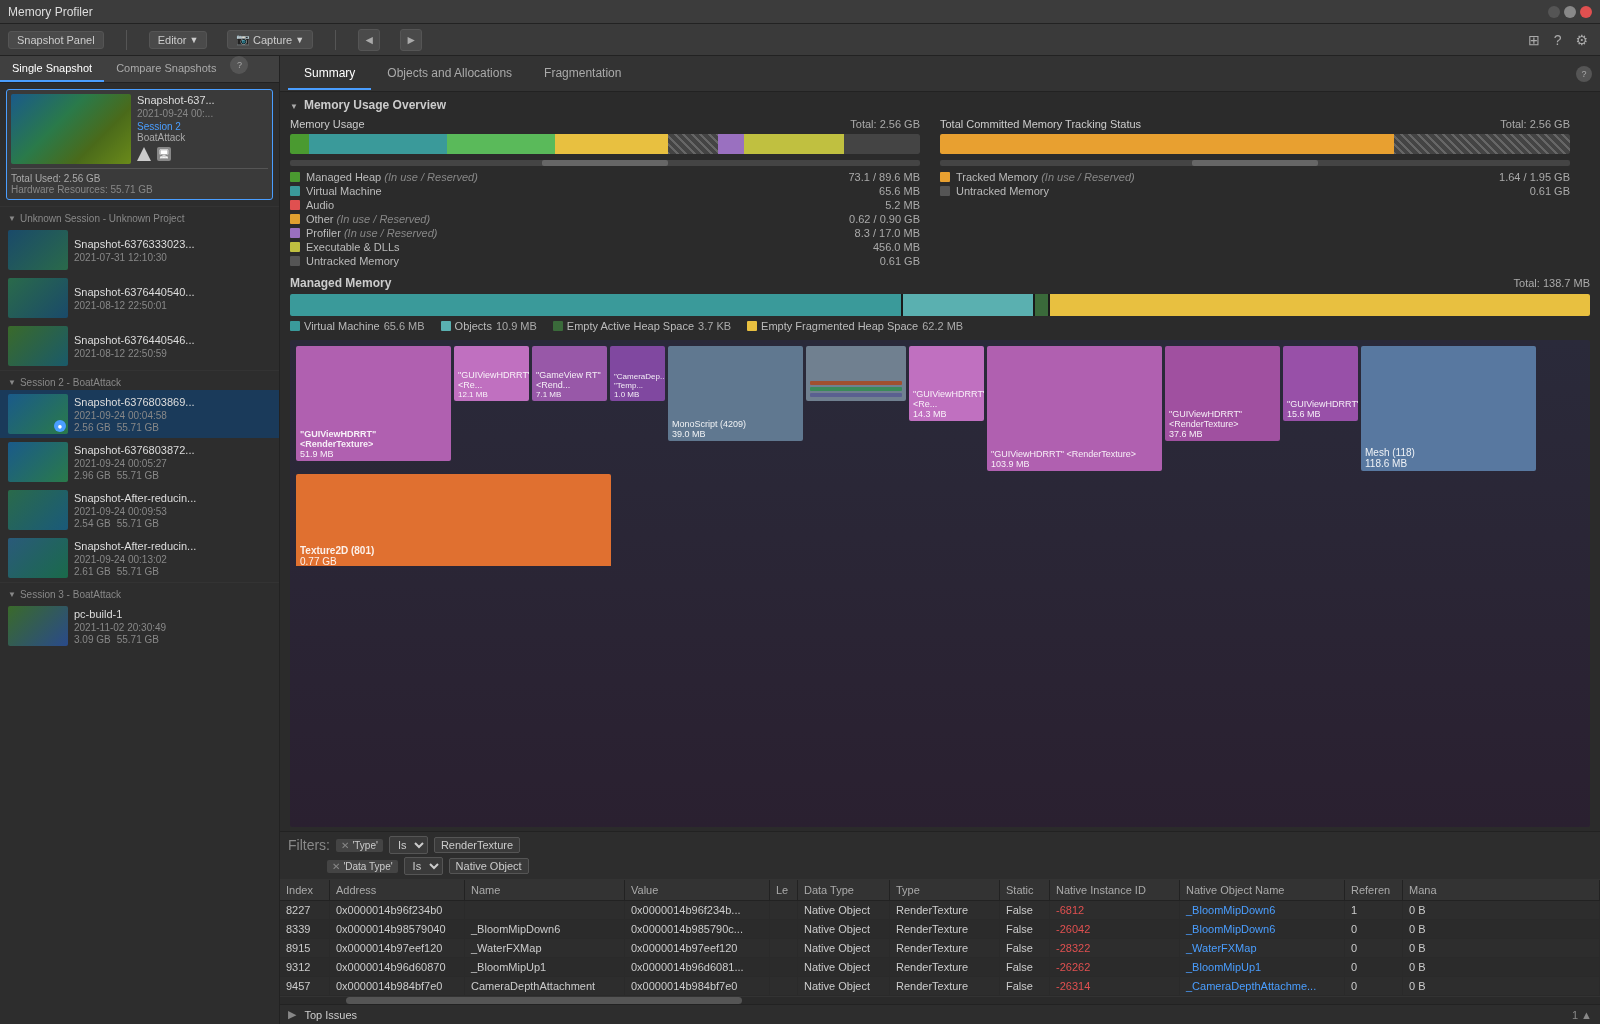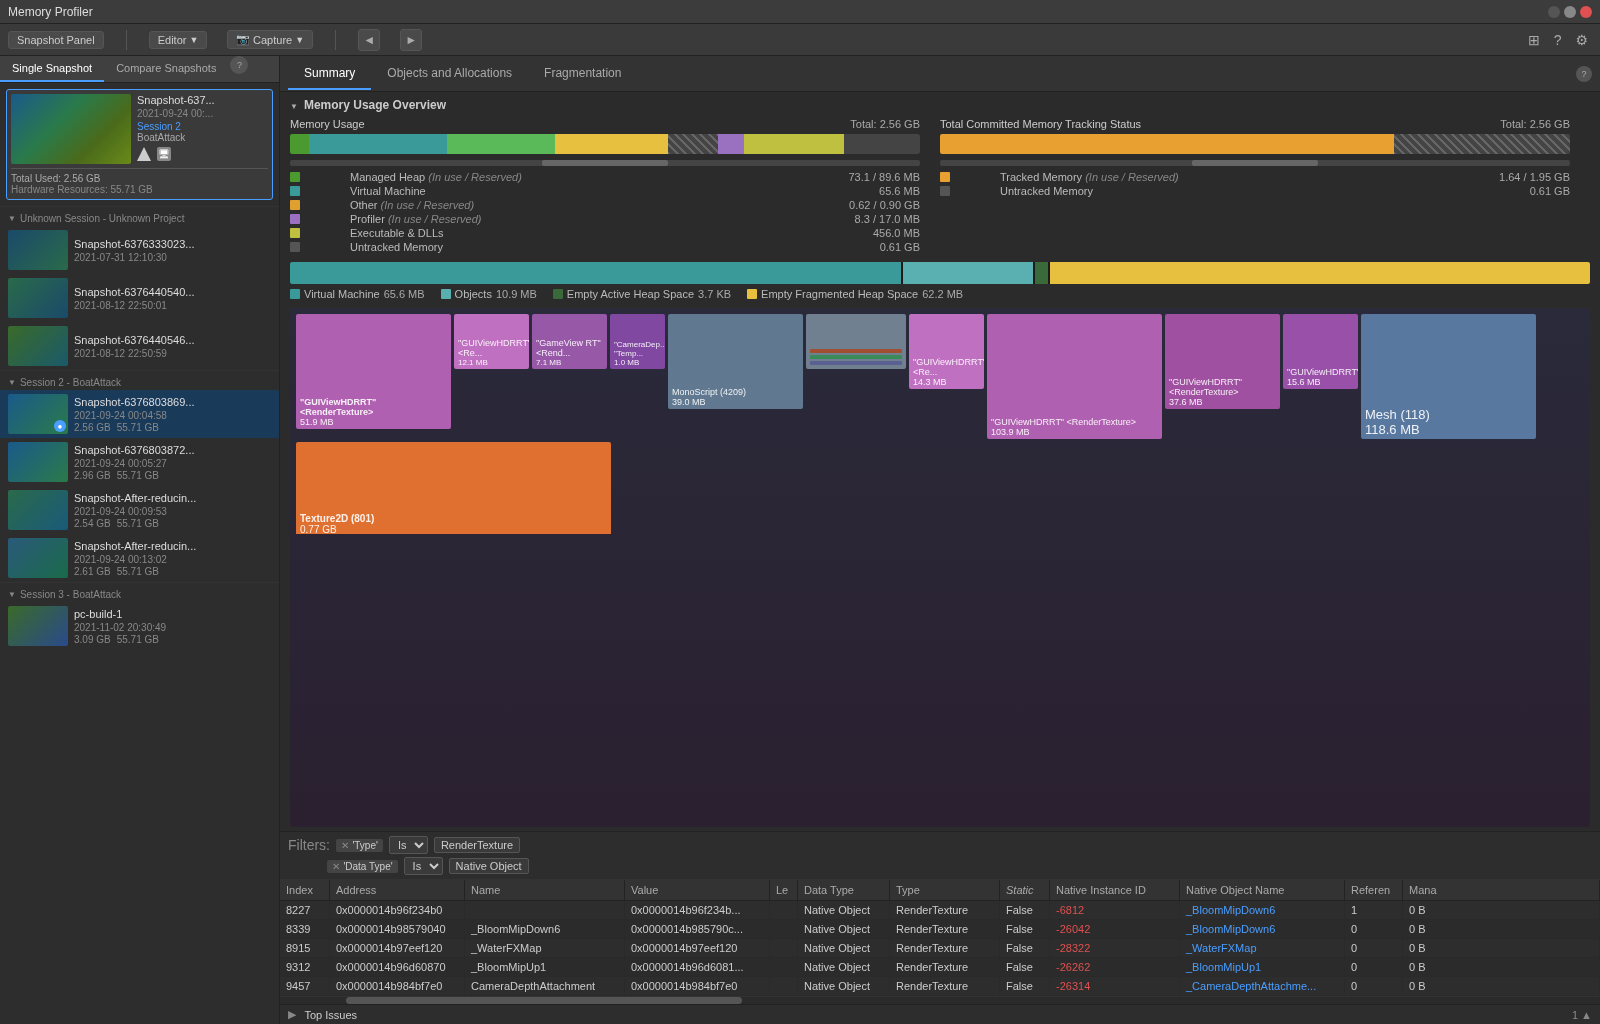--- a/index.html
+++ b/index.html
@@ -249,21 +249,21 @@
       display: flex;
       align-items: center;
       gap: 6px;
       padding: 1px 0;
       font-size: 11px;
       color: #bbb;
     }
     .mem-legend-color {
       width: 10px; height: 10px; flex-shrink: 0; border-radius: 1px;
     }
-    .mem-legend-label { flex: 1; margin-left: 44px; }
+    .mem-legend-label { flex: 1; }
     .mem-legend-value { color: #aaa; }
 
     
     .managed-section { padding: 0 10px 8px; }
     .managed-bar-row {
       display: flex;
       height: 22px;
       gap: 2px;
       margin-bottom: 4px;
       background: #1a1a1a;
@@ -628,20 +628,25 @@
               <div class="mem-legend-color" style="background:#4a9a30;"></div>
               <span class="mem-legend-label"><span style="color:#bbb;">Managed Heap </span><span style="color:#888;font-style:italic;">(In use / Reserved)</span></span>
               <span class="mem-legend-value">73.1 / 89.6 MB</span>
             </div>
             <div class="mem-legend-item">
               <div class="mem-legend-color" style="background:#3a9a9a;"></div>
               <span class="mem-legend-label">Virtual Machine</span>
               <span class="mem-legend-value">65.6 MB</span>
             </div>
             <div class="mem-legend-item">
+              <div class="mem-legend-color" style="background:#e05050;"></div>
+              <span class="mem-legend-label">Audio</span>
+              <span class="mem-legend-value">5.2 MB</span>
+            </div>
+            <div class="mem-legend-item">
               <div class="mem-legend-color" style="background:#e0a030;"></div>
               <span class="mem-legend-label"><span style="color:#bbb;">Other </span><span style="color:#888;font-style:italic;">(In use / Reserved)</span></span>
               <span class="mem-legend-value">0.62 / 0.90 GB</span>
             </div>
             <div class="mem-legend-item">
               <div class="mem-legend-color" style="background:#9a70c0;"></div>
               <span class="mem-legend-label"><span style="color:#bbb;">Profiler </span><span style="color:#888;font-style:italic;">(In use / Reserved)</span></span>
               <span class="mem-legend-value">8.3 / 17.0 MB</span>
             </div>
             <div class="mem-legend-item">
@@ -678,20 +683,24 @@
             <div class="mem-legend-item">
               <div class="mem-legend-color" style="background:#555;"></div>
               <span class="mem-legend-label">Untracked Memory</span>
               <span class="mem-legend-value">0.61 GB</span>
             </div>
           </div>
         </div>
       </div>
 
       <div class="managed-section">
+        <div style="display:flex;justify-content:space-between;align-items:center;margin-bottom:4px;">
+          <span style="font-size:12px;color:#ccc;font-weight:600;">Managed Memory</span>
+          <span style="font-size:11px;color:#aaa;">Total: 138.7 MB</span>
+        </div>
         <div class="managed-bar-row">
           <div style="width:47%;background:#3a9a9a;"></div>
           <div style="width:10%;background:#5ab0b0;"></div>
           <div style="width:1%;background:#3a6a3a;"></div>
           <div style="flex:1;background:#e8c040;"></div>
         </div>
         <div class="managed-legend">
           <div class="managed-legend-item">
             <div class="mem-legend-color" style="background:#3a9a9a;"></div>
             <span>Virtual Machine</span>
@@ -754,21 +763,21 @@
             <div>103.9 MB</div>
           </div>
           <div class="frag-block" style="width:115px;height:95px;background:#a050a0;font-size:9px;">
             <div>"GUIViewHDRRT" &lt;RenderTexture&gt;</div>
             <div>37.6 MB</div>
           </div>
           <div class="frag-block" style="width:75px;height:75px;background:#9850a8;font-size:9px;">
             <div>"GUIViewHDRRT"</div>
             <div>15.6 MB</div>
           </div>
-          <div class="frag-block" style="width:175px;height:125px;background:#5878a0;font-size:13px;">
+          <div class="frag-block" style="width:175px;height:125px;background:#5878a0;font-size:10px;">
             <div>Mesh (118)</div>
             <div>118.6 MB</div>
           </div>
 
           <div class="frag-block" style="width:315px;height:95px;background:#e07030;font-size:10px;">
             <div style="font-weight:bold;">Texture2D (801)</div>
             <div>0.77 GB</div>
           </div>
         </div>
       </div>
@@ -804,21 +813,21 @@
 
       <div id="data-table">
         <div class="table-header">
           <div class="th" style="width:50px;">Index</div>
           <div class="th" style="width:135px;">Address</div>
           <div class="th" style="width:160px;">Name</div>
           <div class="th" style="width:145px;">Value</div>
           <div class="th" style="width:28px;">Le</div>
           <div class="th" style="width:92px;">Data Type</div>
           <div class="th" style="width:110px;">Type</div>
-          <div class="th" style="width:50px;font-style:italic;">Static</div>
+          <div class="th" style="width:50px;">Static</div>
           <div class="th" style="width:130px;">Native Instance ID</div>
           <div class="th" style="width:165px;">Native Object Name</div>
           <div class="th" style="width:58px;">Referen</div>
           <div class="th" style="flex:1;">Mana</div>
         </div>
 
         <div class="table-row">
           <div class="td" style="width:50px;">8227</div>
           <div class="td" style="width:135px;">0x0000014b96f234b0</div>
           <div class="td" style="width:160px;"></div>

